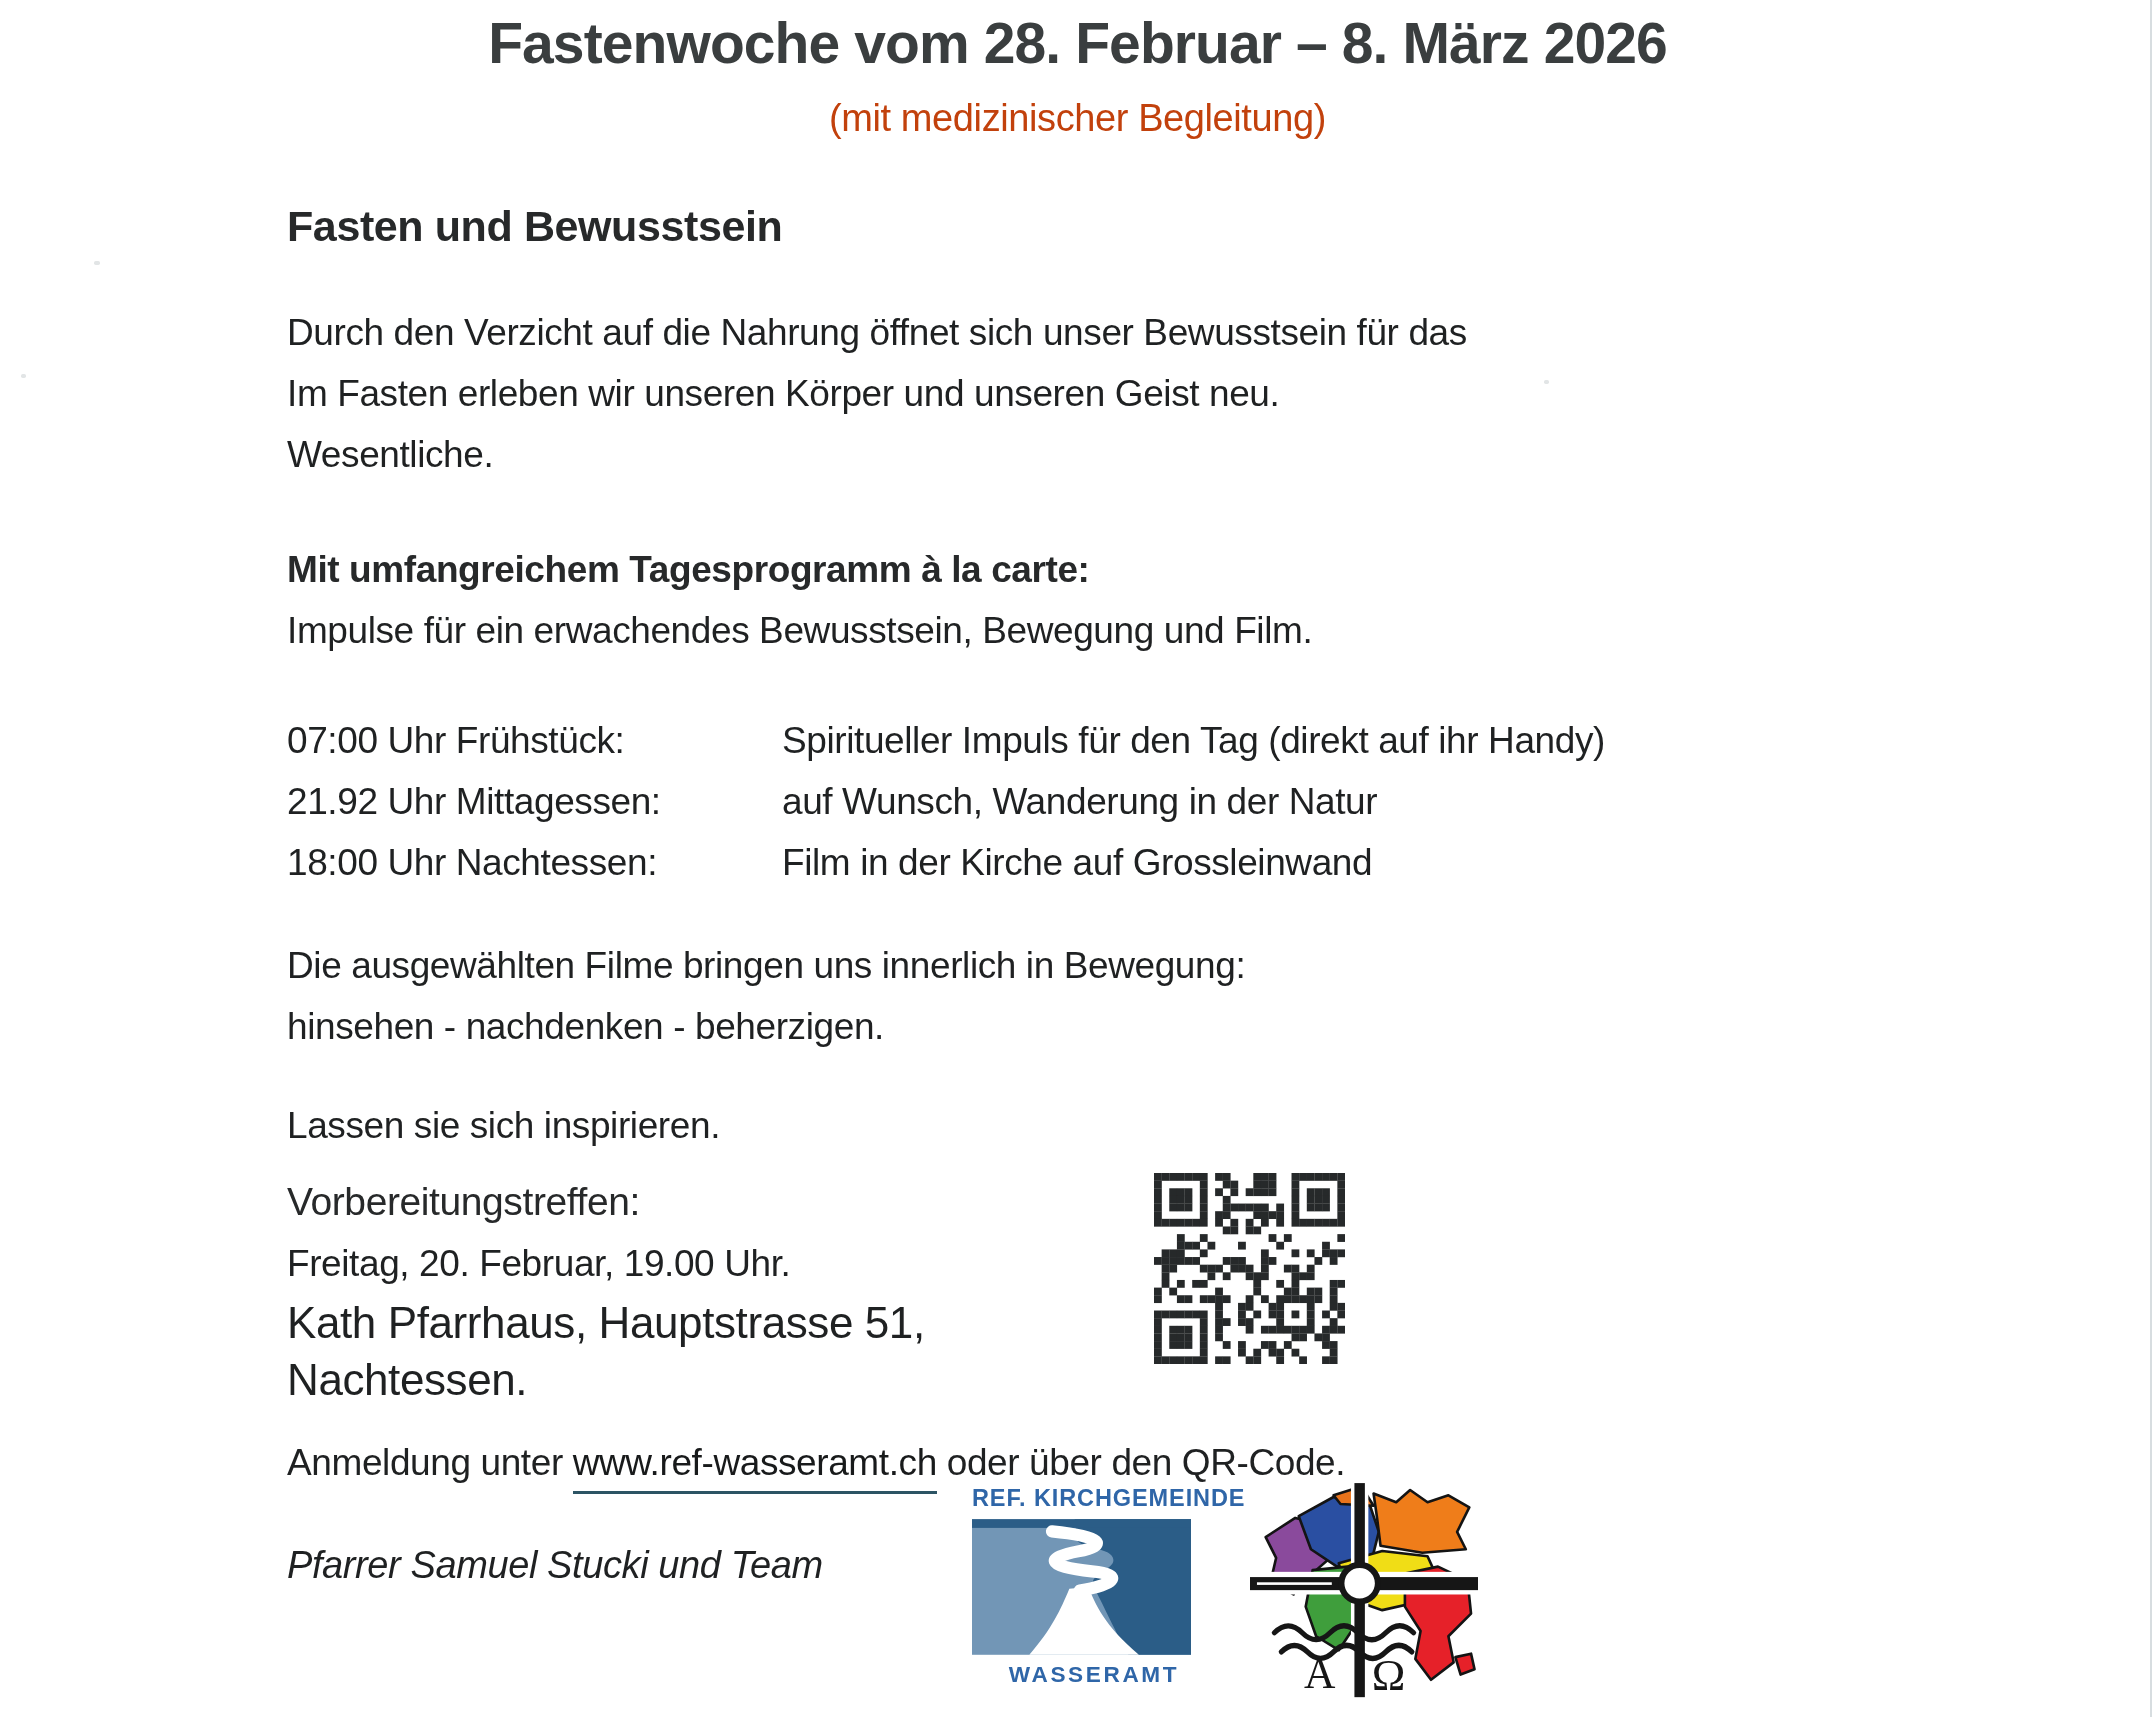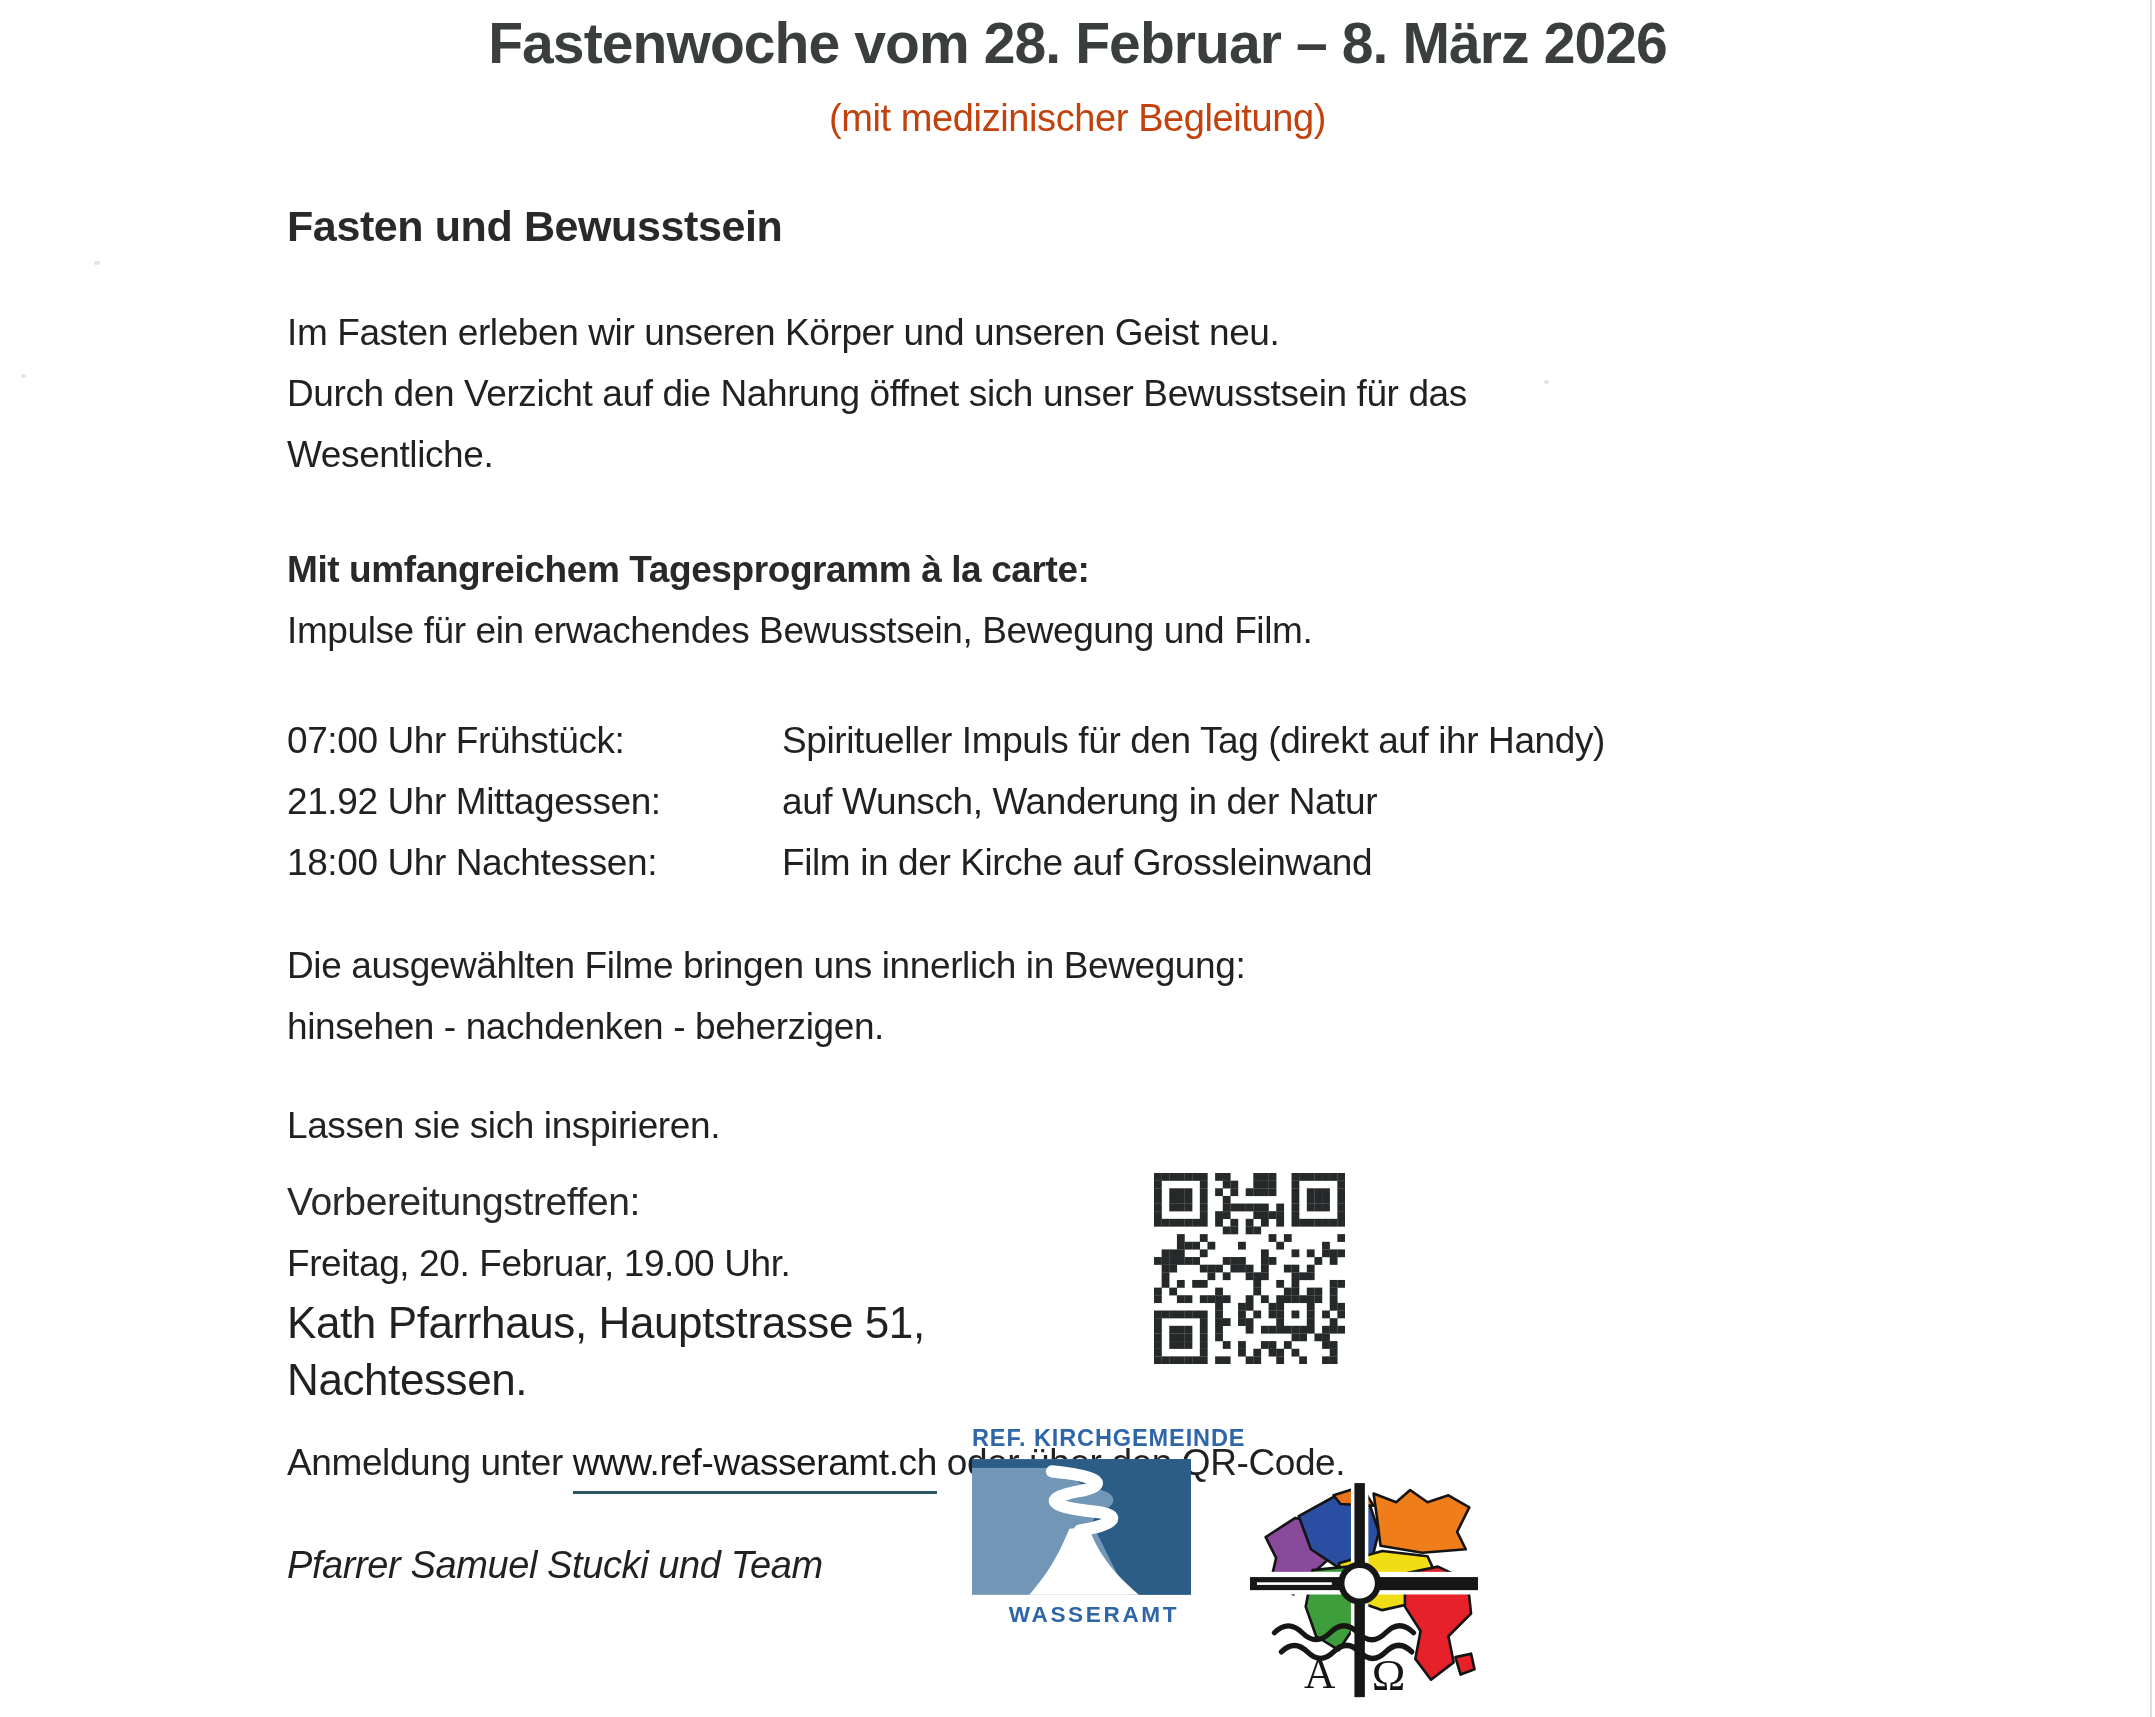--- a/index.html
+++ b/index.html
@@ -44,21 +44,21 @@
   .inspire{margin-top:38px;font-size:37px;line-height:61px;}
   .meet-heading{margin-top:14px;font-size:39px;font-weight:400;line-height:63px;color:#27292a;white-space:nowrap;}
   .meet-line1{font-size:37px;line-height:61px;white-space:nowrap;}
   .meet-small{font-size:44px;line-height:57px;white-space:nowrap;}
   .signup{margin-top:24px;font-size:37px;line-height:61px;white-space:nowrap;}
   .signup a{color:#181a1b;text-decoration:none;border-bottom:3.5px solid #2c5464;padding-bottom:8px;}
   .signoff{margin-top:42px;font-size:38px;line-height:61px;white-space:nowrap;font-style:italic;}
 
   .qr{position:absolute;left:1154px;top:1173px;width:191px;height:191px;}
 
-  .logo-left{position:absolute;left:972px;top:1424px;width:244px;}
+  .logo-left{position:absolute;left:972px;top:1484px;width:244px;}
   .logo-left .lbl{
     font-size:23.5px;font-weight:700;color:#2f66a8;
     letter-spacing:0.9px;line-height:29.5px;white-space:nowrap;
   }
   .logo-left .lbl.bottom{
     text-align:center;letter-spacing:2.6px;font-size:22.6px;margin-top:5.2px;
   }
   .logo-left svg{display:block;margin-top:5.2px;}
 
   .logo-right{position:absolute;left:1250px;top:1483px;}
@@ -71,22 +71,22 @@
 
 <div class="page">
 
   <div class="title">Fastenwoche vom 28. Februar – 8. März 2026</div>
   <div class="subtitle">(mit medizinischer Begleitung)</div>
 
   <div class="content">
     <h2 class="section">Fasten und Bewusstsein</h2>
 
     <div class="intro">
+      <span class="line">Durch den Verzicht auf die Nahrung öffnet sich unser Bewusstsein für das</span>
       <span class="line">Im Fasten erleben wir unseren Körper und unseren Geist neu.</span>
-      <span class="line">Durch den Verzicht auf die Nahrung öffnet sich unser Bewusstsein für das</span>
       <span class="line">Wesentliche.</span>
     </div>
 
     <div class="program">
       <span class="line bold">Mit umfangreichem Tagesprogramm à la carte:</span>
       <span class="line">Impulse für ein erwachendes Bewusstsein, Bewegung und Film.</span>
     </div>
 
     <div class="schedule">
       <div class="sched-row">

